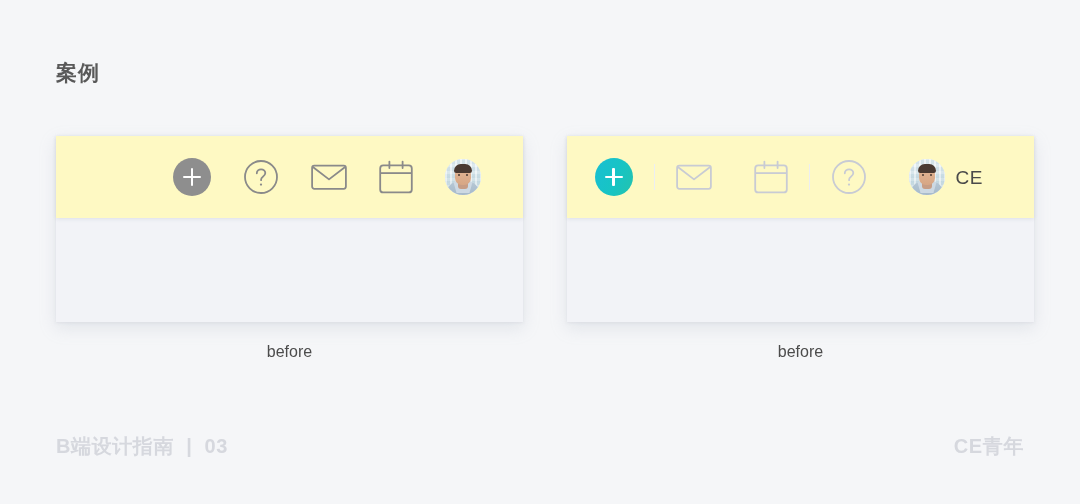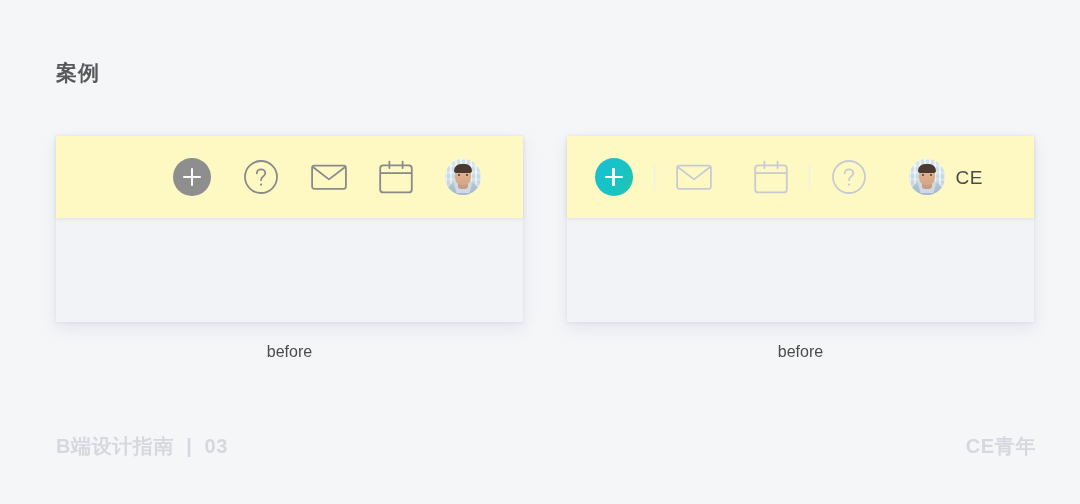--- a/index.html
+++ b/index.html
@@ -204,21 +204,21 @@
   .footer-left, .footer-right {
     position: absolute;
     top: 434px;
     font-size: 20px;
     font-weight: bold;
     color: #d6d8de;
     line-height: 24px;
     letter-spacing: .6px;
   }
   .footer-left  { left: 56px; }
-  .footer-right { right: 44px; }
+  .footer-right { right: 56px; }
   .footer-sep { padding: 0 6px; }
 </style>
 </head>
 <body>
 
 <div class="page-title">案例</div>
 
 <div class="card left">
 
   <div class="card-toolbar">

